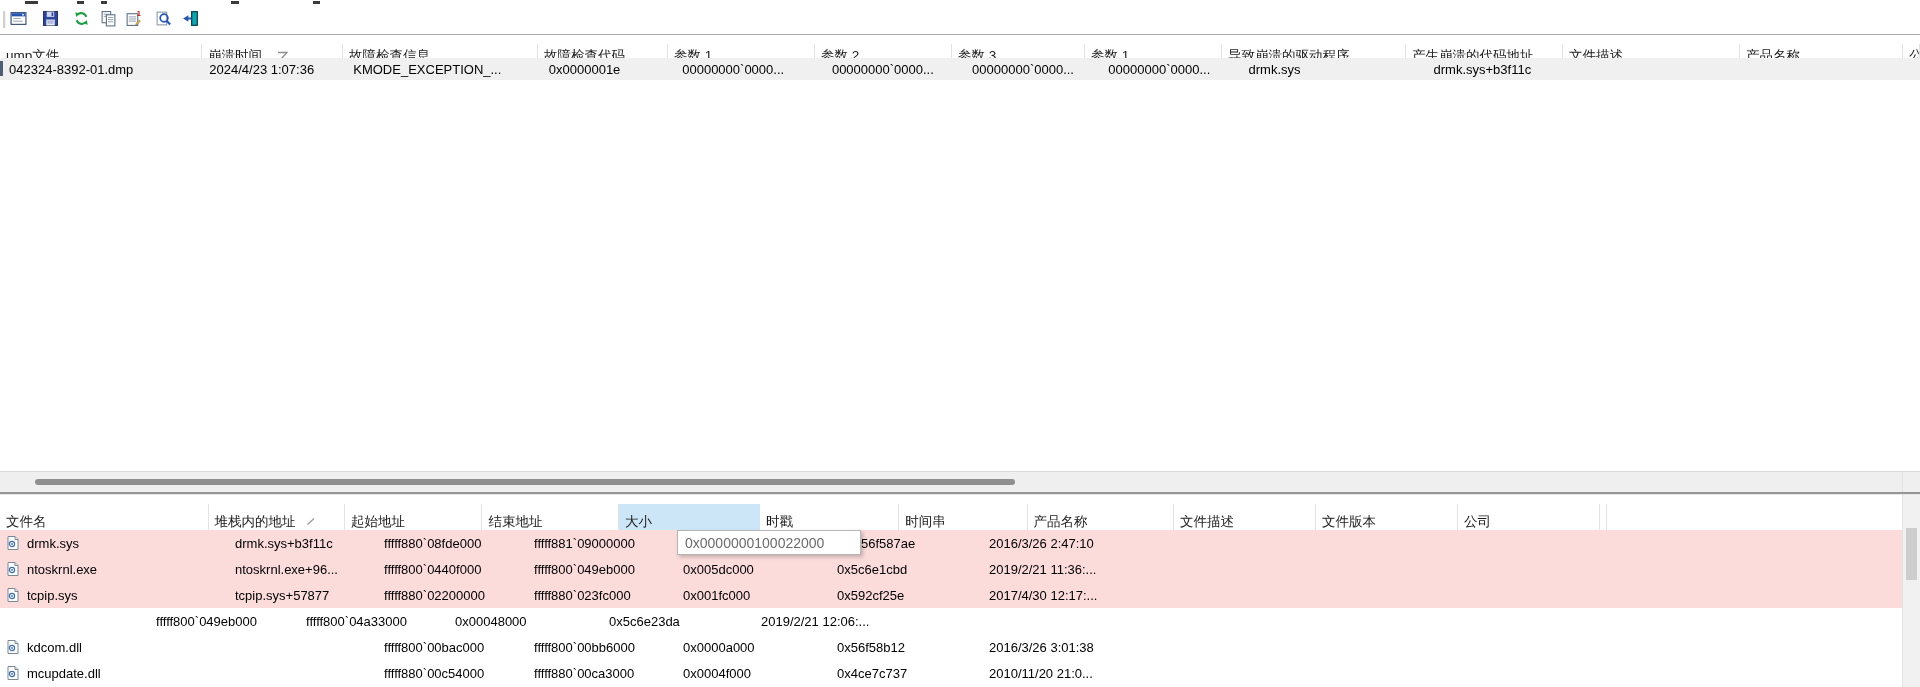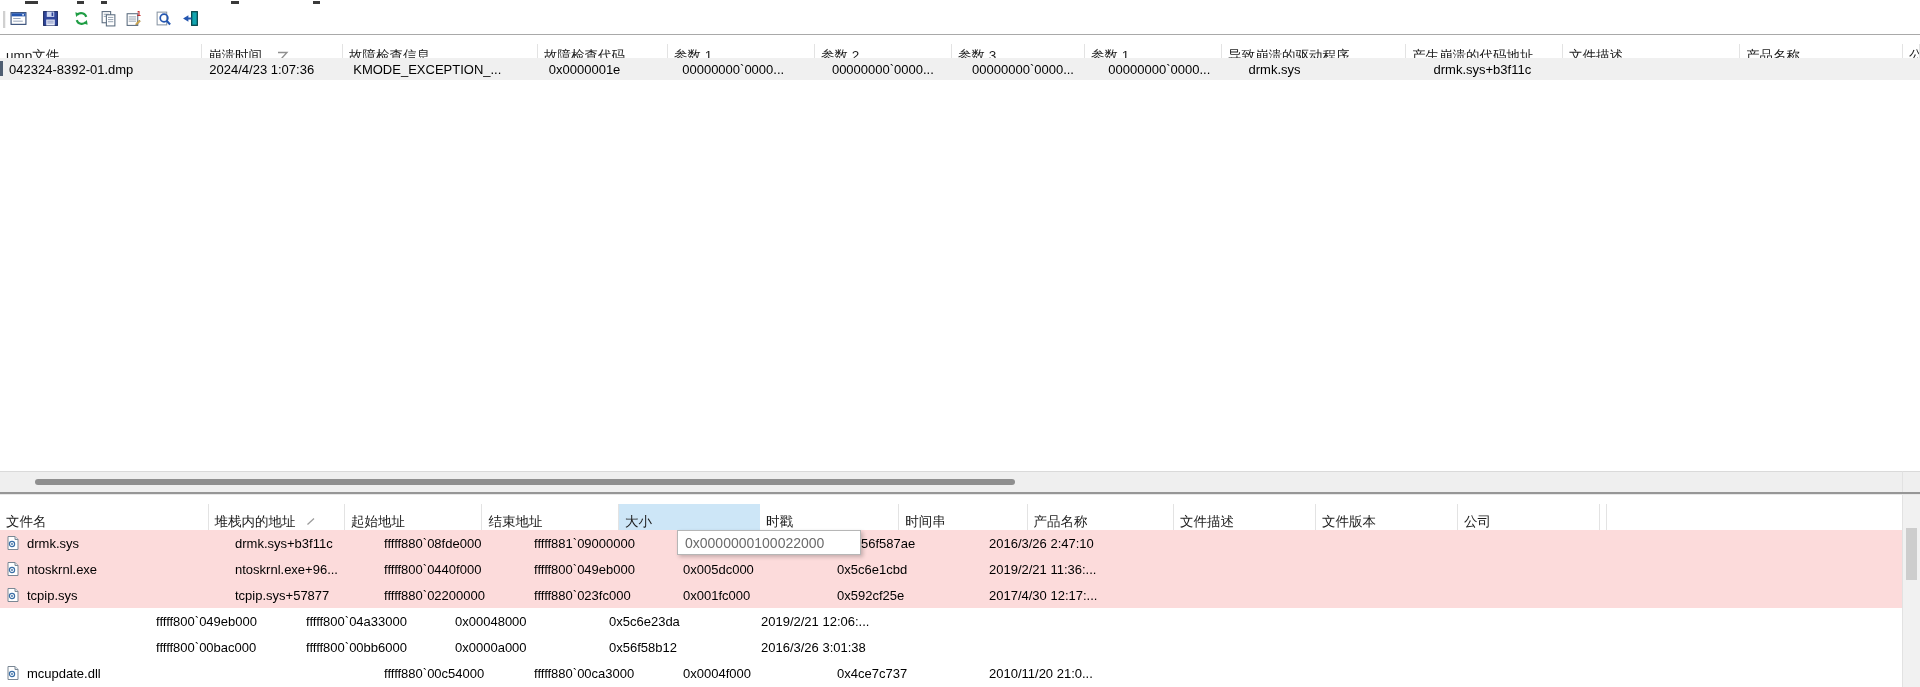--- a/index.html
+++ b/index.html
@@ -322,20 +322,29 @@
   <div class="brow">
     <div class="dcell b1"></div>
     <div class="dcell b2">fffff800`049eb000</div>
     <div class="dcell b3">fffff800`04a33000</div>
     <div class="dcell b4">0x00048000</div>
     <div class="dcell b5">0x5c6e23da</div>
     <div class="dcell b6">2019/2/21 12:06:...</div>
   </div>
 
   <div class="brow">
+    <div class="dcell b0 fcell">
+      <span class="fileicon"><svg width="16" height="16" viewBox="0 0 16 16">
+            <path d="M3 1.5 h7 l3 3 v10 h-10 z" fill="#fff" stroke="#7a8794"></path>
+            <path d="M10 1.5 v3 h3" fill="#dfe6ee" stroke="#7a8794"></path>
+            <circle cx="7" cy="9" r="2.6" fill="none" stroke="#3a6ea5" stroke-width="1.2"></circle>
+            <circle cx="7" cy="9" r="0.9" fill="#3a6ea5"></circle>
+          </svg></span>
+      <span>kdcom.dll</span>
+    </div>
     <div class="dcell b1"></div>
     <div class="dcell b2">fffff800`00bac000</div>
     <div class="dcell b3">fffff800`00bb6000</div>
     <div class="dcell b4">0x0000a000</div>
     <div class="dcell b5">0x56f58b12</div>
     <div class="dcell b6">2016/3/26 3:01:38</div>
   </div>
 
   <div class="brow">
     <div class="dcell b0 fcell">

